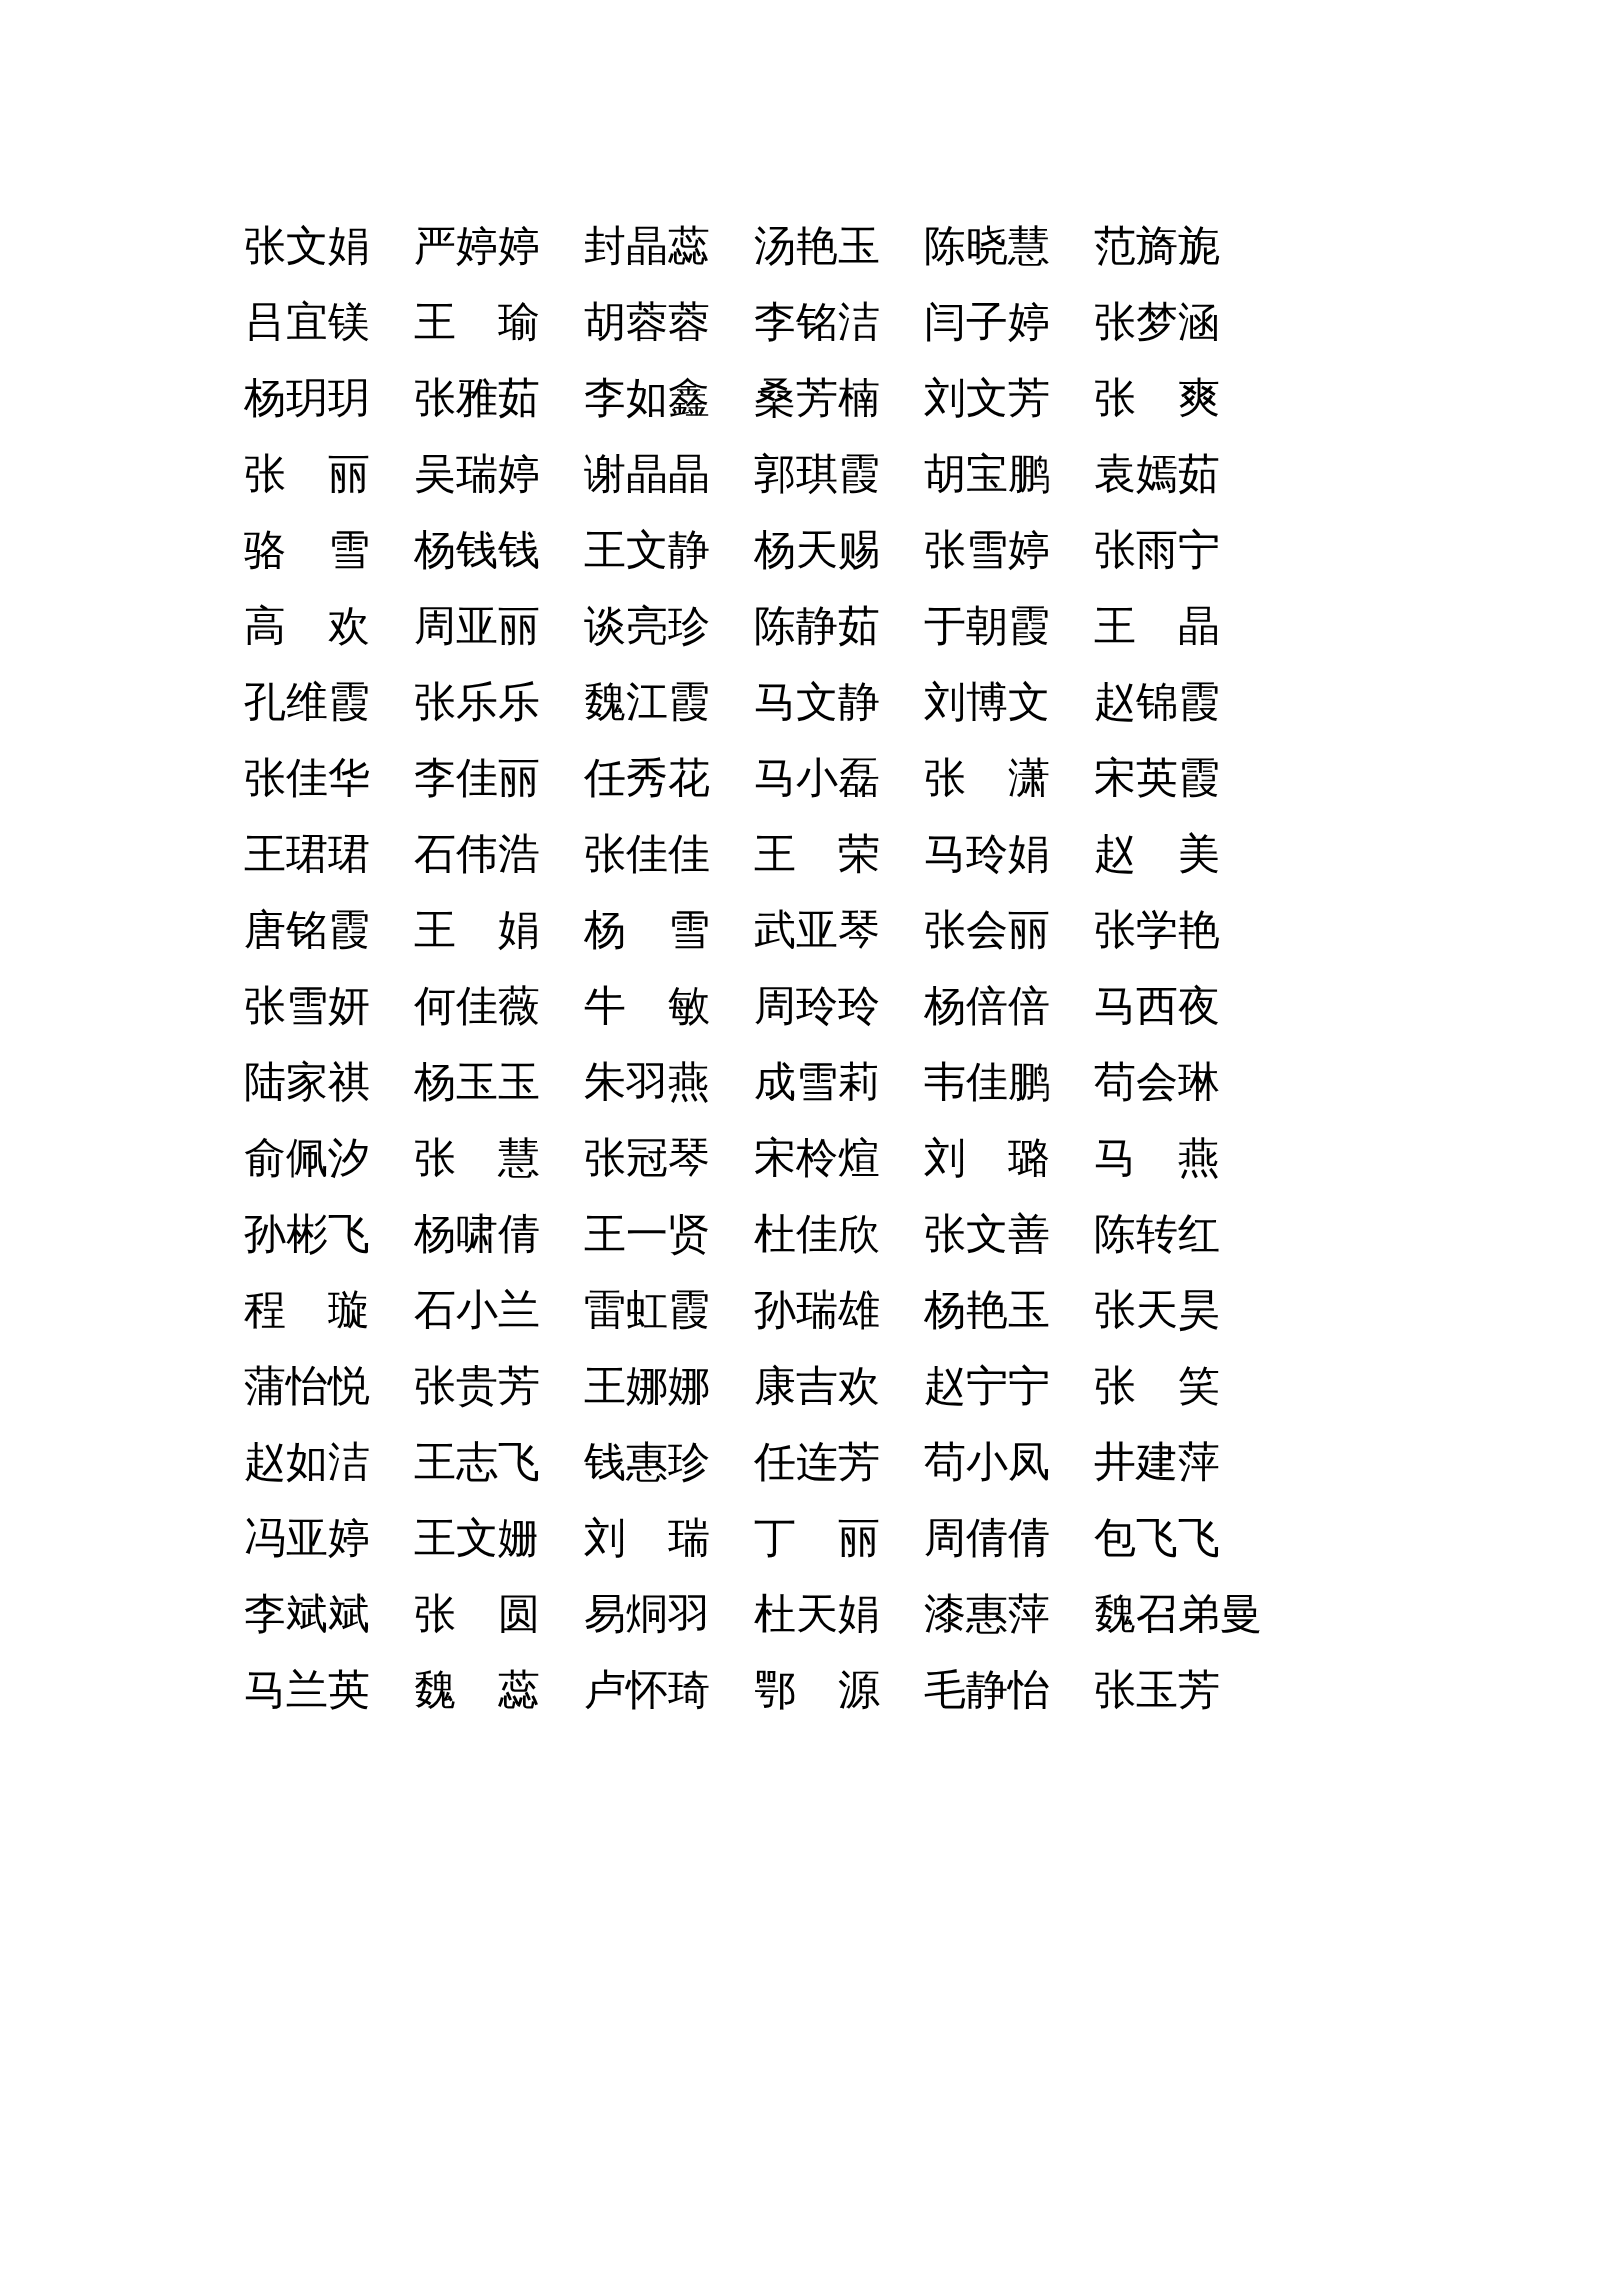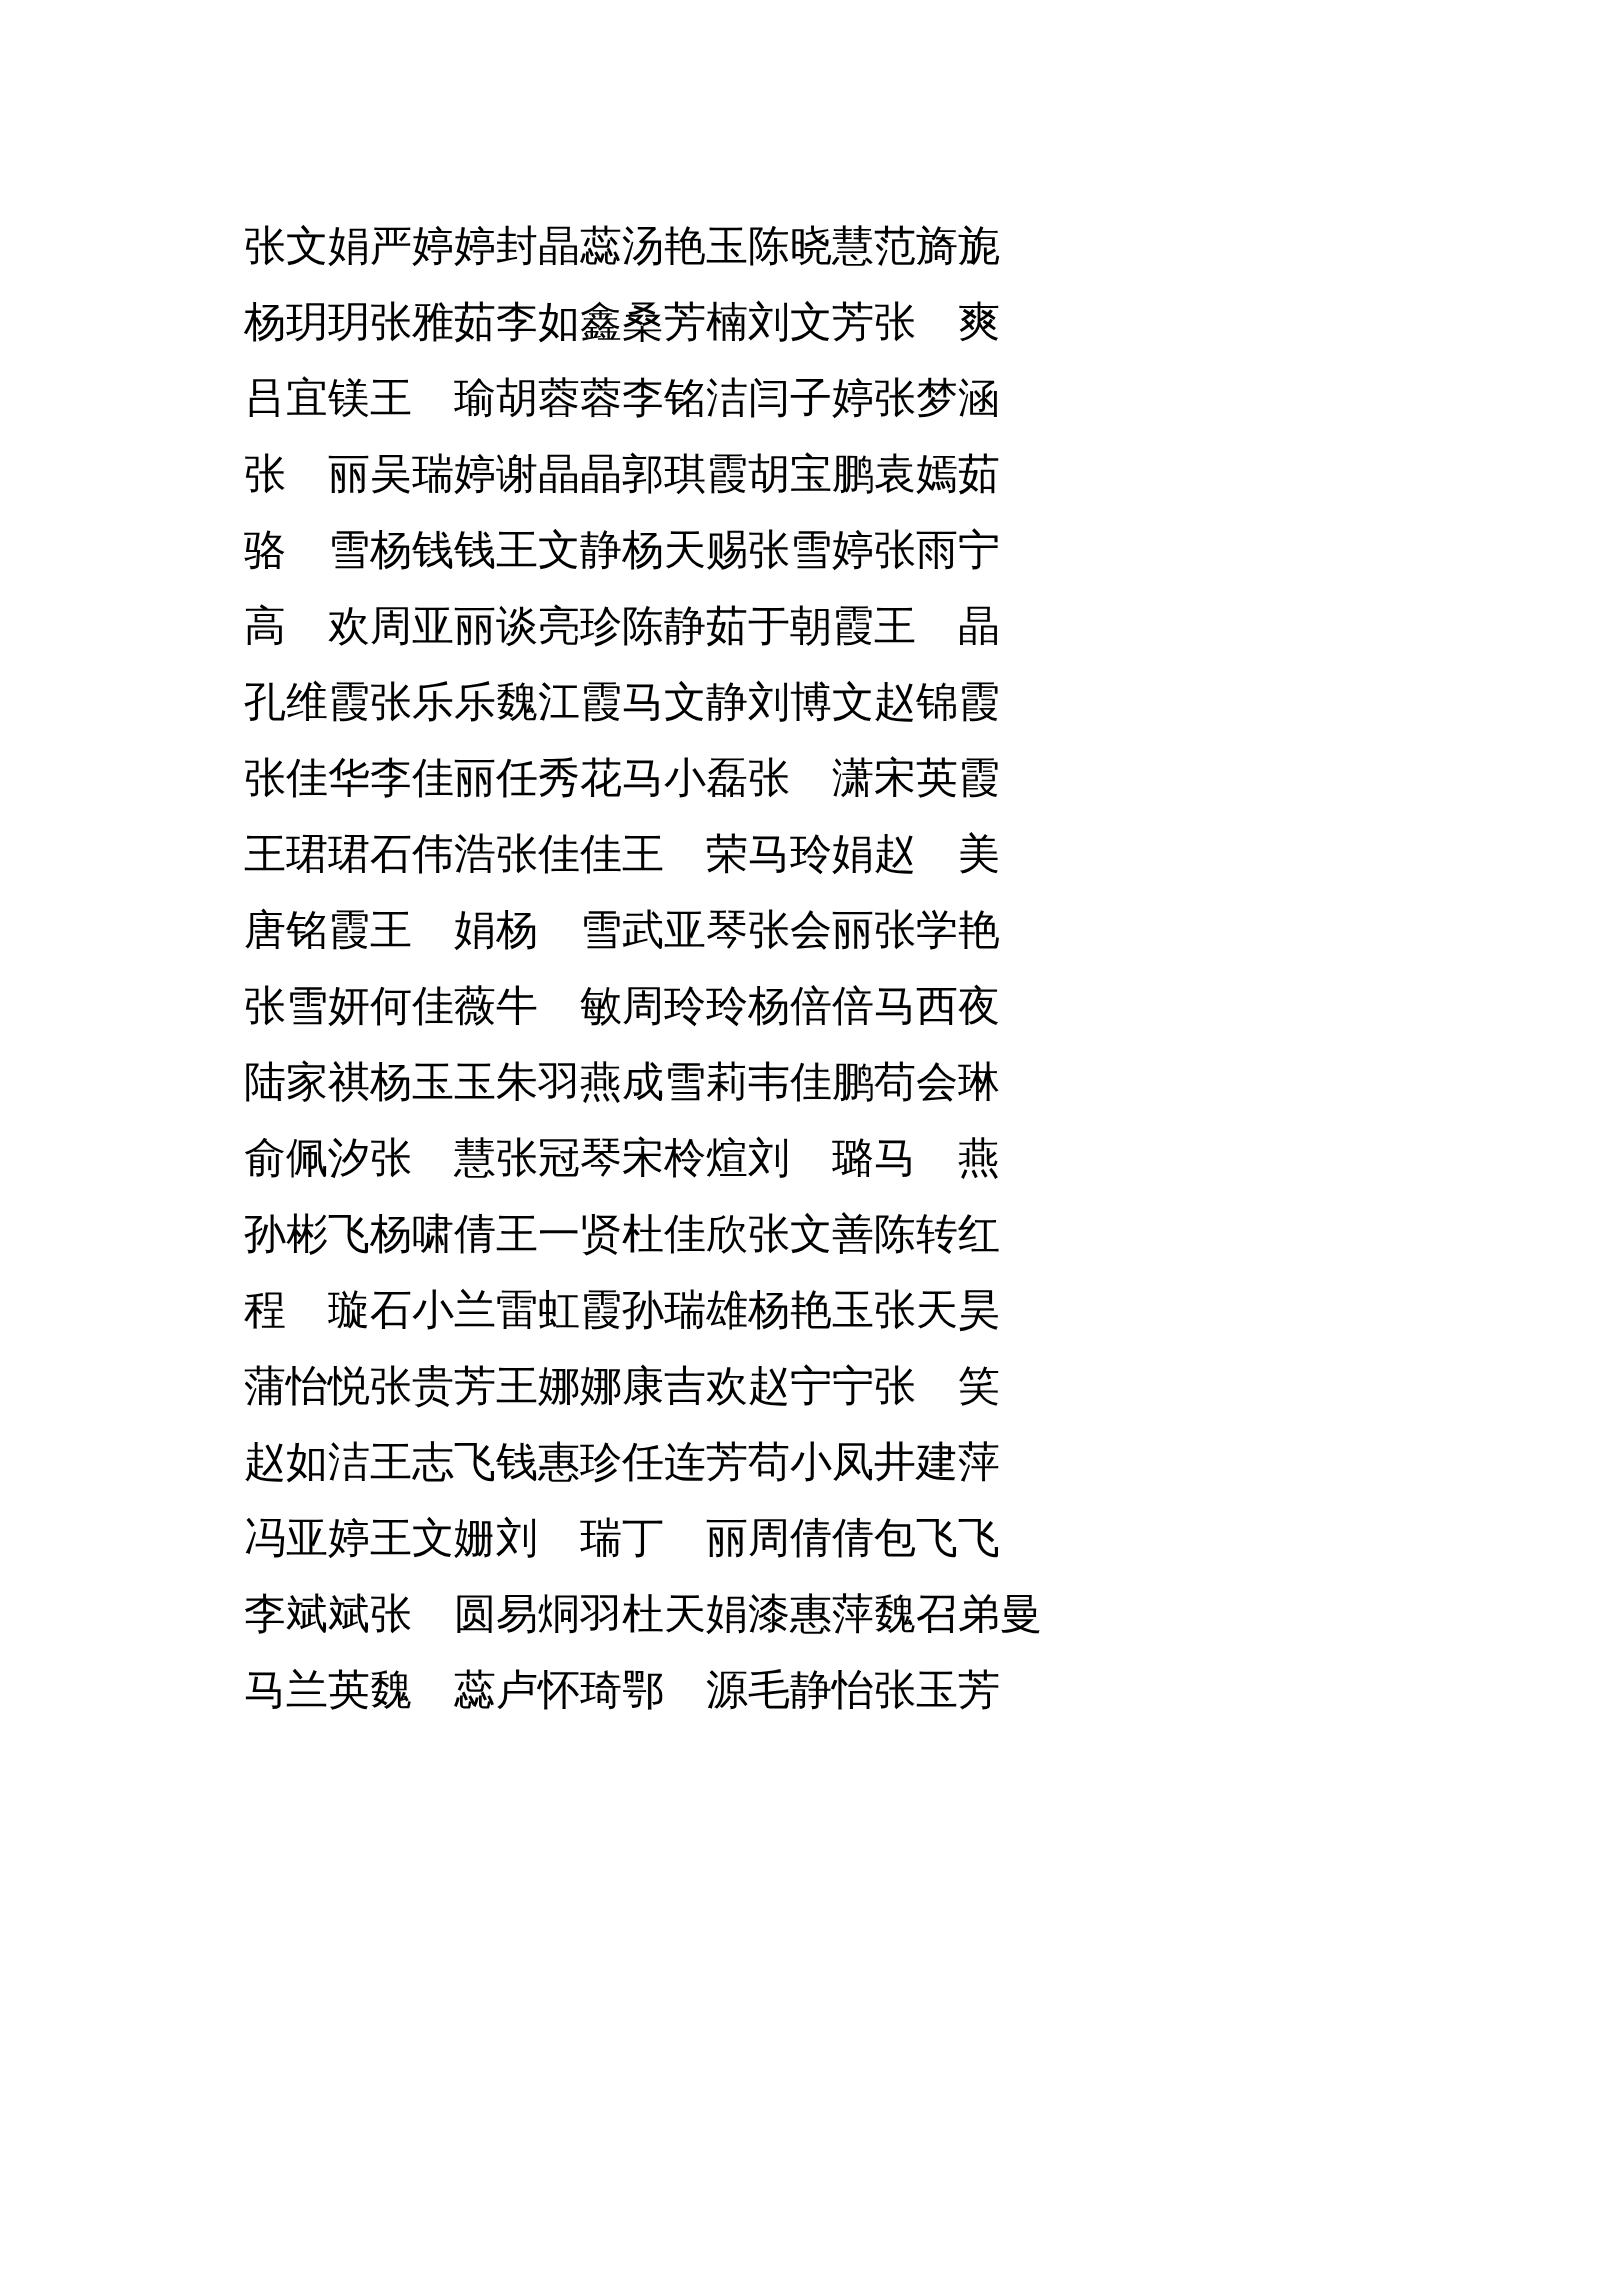--- a/index.html
+++ b/index.html
@@ -16,20 +16,21 @@
     font-family: "Liberation Serif", "DejaVu Serif", serif;
     overflow: hidden;
   }
   .grid {
     position: absolute;
     left: 244px;
     top: 225px;
   }
   .row {
     display: flex;
+    gap: 44px;
     height: 42px;
     margin-bottom: 34px;
   }
   .name {
     flex: none;
     width: 126px;
     font-size: 42px;
     line-height: 42px;
     white-space: nowrap;
     letter-spacing: 0;
@@ -43,36 +44,36 @@
   <div class="grid" id="name-grid">
       <div class="row">
         <div class="name">张文娟</div>
         <div class="name">严婷婷</div>
         <div class="name">封晶蕊</div>
         <div class="name">汤艳玉</div>
         <div class="name">陈晓慧</div>
         <div class="name">范旖旎</div>
       </div>
       <div class="row">
+        <div class="name">吕宜镁</div>
+        <div class="name">王　瑜</div>
+        <div class="name">胡蓉蓉</div>
+        <div class="name">李铭洁</div>
+        <div class="name">闫子婷</div>
+        <div class="name">张梦涵</div>
+      </div>
+      <div class="row">
         <div class="name">杨玥玥</div>
         <div class="name">张雅茹</div>
         <div class="name">李如鑫</div>
         <div class="name">桑芳楠</div>
         <div class="name">刘文芳</div>
         <div class="name">张　爽</div>
       </div>
       <div class="row">
-        <div class="name">吕宜镁</div>
-        <div class="name">王　瑜</div>
-        <div class="name">胡蓉蓉</div>
-        <div class="name">李铭洁</div>
-        <div class="name">闫子婷</div>
-        <div class="name">张梦涵</div>
-      </div>
-      <div class="row">
         <div class="name">张　丽</div>
         <div class="name">吴瑞婷</div>
         <div class="name">谢晶晶</div>
         <div class="name">郭琪霞</div>
         <div class="name">胡宝鹏</div>
         <div class="name">袁嫣茹</div>
       </div>
       <div class="row">
         <div class="name">骆　雪</div>
         <div class="name">杨钱钱</div>

